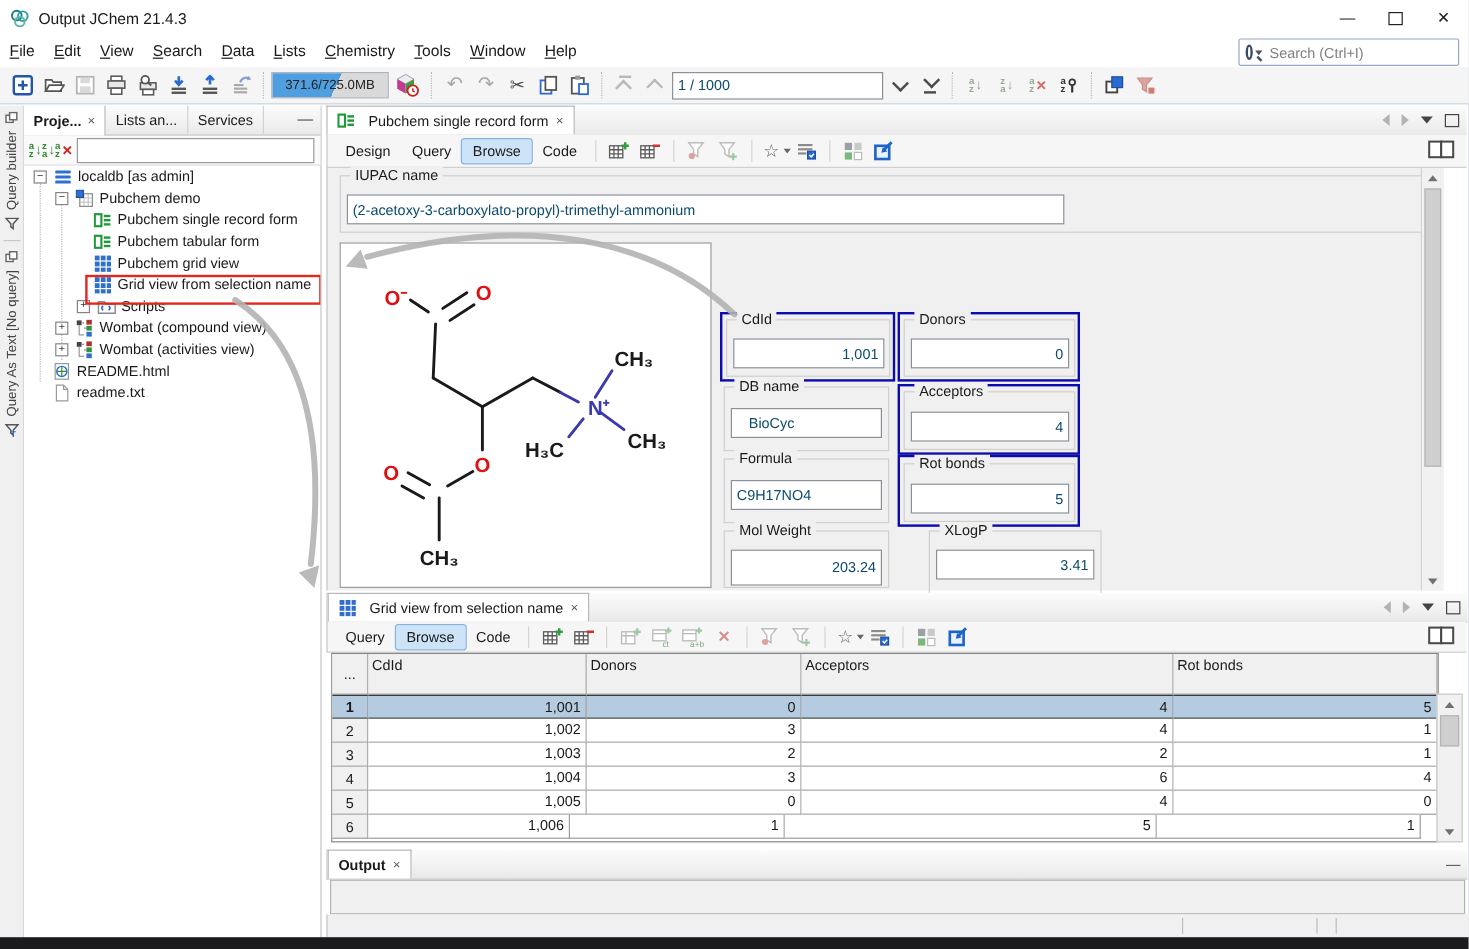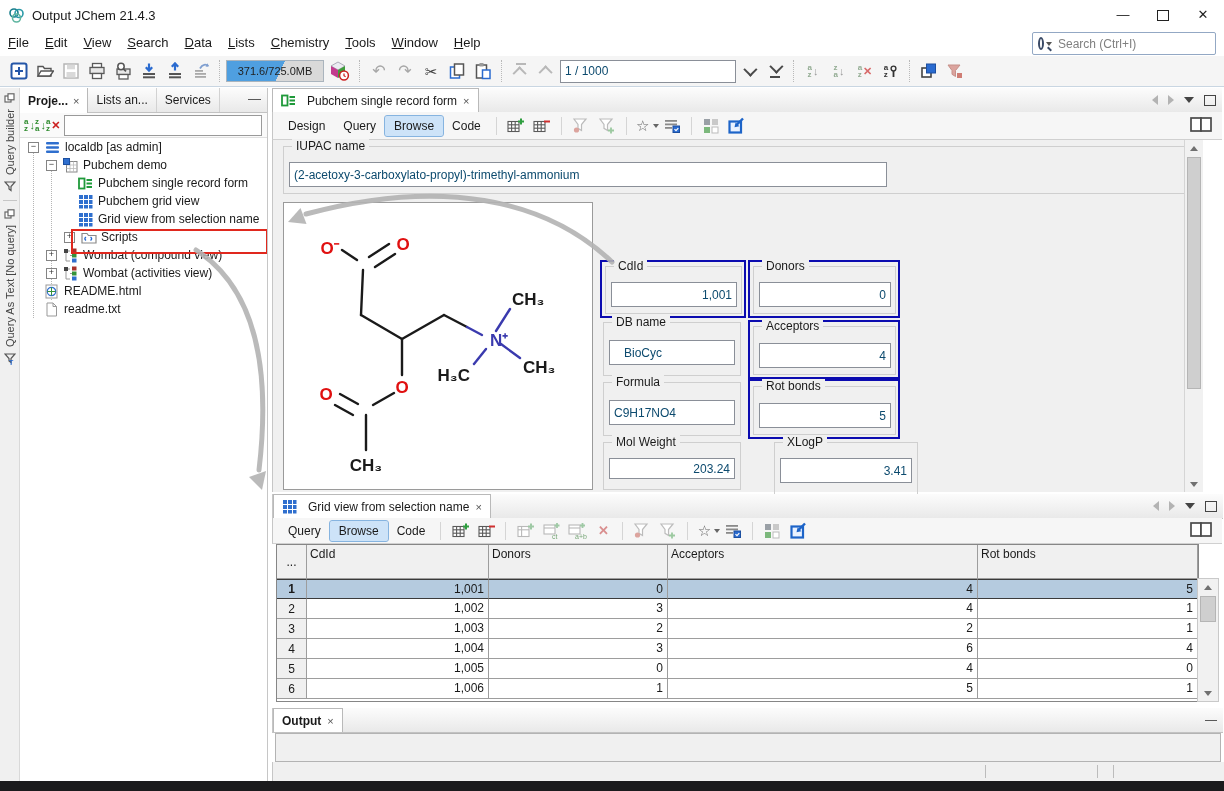--- a/index.html
+++ b/index.html
@@ -385,20 +385,31 @@
           <div class="trow" style="padding-left: 58px;">
             <span class="ticon">
               <svg width="15" height="15">
                 <rect x="1" y="2.5" width="5.5" height="10" fill="#fff" stroke="#1f9a3a" stroke-width="1.8"></rect>
                 <rect x="8.5" y="3" width="5.5" height="2" fill="#1f9a3a"></rect>
                 <rect x="8.5" y="6.5" width="5.5" height="2" fill="#1f9a3a"></rect>
                 <rect x="8.5" y="10" width="5.5" height="2" fill="#1f9a3a"></rect>
               </svg>
             </span>
             <span>Pubchem single record form</span>
+          </div>
+          <div class="trow" style="padding-left: 58px;">
+            <span class="ticon">
+              <svg width="15" height="15">
+                <rect x="1" y="2.5" width="5.5" height="10" fill="#fff" stroke="#1f9a3a" stroke-width="1.8"></rect>
+                <rect x="8.5" y="3" width="5.5" height="2" fill="#1f9a3a"></rect>
+                <rect x="8.5" y="6.5" width="5.5" height="2" fill="#1f9a3a"></rect>
+                <rect x="8.5" y="10" width="5.5" height="2" fill="#1f9a3a"></rect>
+              </svg>
+            </span>
+            <span>Pubchem tabular form</span>
           </div>
           <div class="trow" style="padding-left: 58px;">
             <span class="ticon">
               <svg width="15" height="15">
                 <g fill="#2f6fce">
                   <rect x="1" y="1" width="4" height="4"></rect>
                   <rect x="6" y="1" width="4" height="4"></rect>
                   <rect x="11" y="1" width="3.5" height="4"></rect>
                   <rect x="1" y="6" width="4" height="4"></rect>
                   <rect x="6" y="6" width="4" height="4"></rect>
@@ -663,21 +674,21 @@
     </div>
     <div class="bluebox" style="left:475px;top:239px;width:152px;height:60px">
       <div class="gbox" style="left:3px;top:5px;width:143px;height:49px">
         <span class="glabel">Rot bonds</span>
         <input class="fld r" style="left: 5px; top: 16px; width: 132px; height: 25px;" readonly="" value="5">
       </div>
     </div>
 
     <div class="gbox" style="left:330px;top:302px;width:138px;height:48px">
       <span class="glabel">Mol Weight</span>
-      <input class="fld r" style="left: 5px; top: 15px; width: 126px; height: 21px;" readonly="" value="203.24">
+      <input class="fld r" style="left: 5px; top: 15px; width: 126px; height: 30px;" readonly="" value="203.24">
     </div>
     <div class="gbox" style="left:501px;top:302px;width:144px;height:56px">
       <span class="glabel">XLogP</span>
       <input class="fld r" style="left: 5px; top: 15px; width: 132px; height: 25px;" readonly="" value="3.41">
     </div>
 
     <div class="scroll" style="right:0;top:0;width:18px;height:352px">
       <span class="sarrow" style="top:0">
           <span class="tri-up"></span>
         </span>
@@ -868,21 +879,21 @@
         </div>
         <div class="grow">
           <div class="gcell gnum" style="height: 20px;">5</div>
           <div class="gcell gdata" style="width: 182px;">1,005</div>
           <div class="gcell gdata" style="width: 179px;">0</div>
           <div class="gcell gdata" style="width: 310px;">4</div>
           <div class="gcell gdata" style="width: 220px;">0</div>
         </div>
         <div class="grow">
           <div class="gcell gnum" style="height: 20px;">6</div>
-          <div class="gcell gdata" style="width: 182px;">1,006</div>
+          <div class="gcell gdata" style="width: 168px;">1,006</div>
           <div class="gcell gdata" style="width: 179px;">1</div>
           <div class="gcell gdata" style="width: 310px;">5</div>
           <div class="gcell gdata" style="width: 220px;">1</div>
         </div>
       </div>
   </div>
   <div class="scroll" style="left:1197px;top:578px;width:20px;height:122px;border:1px solid #c9c9c9">
     <span class="sarrow" style="top:0">
         <span class="tri-up"></span>
       </span>

